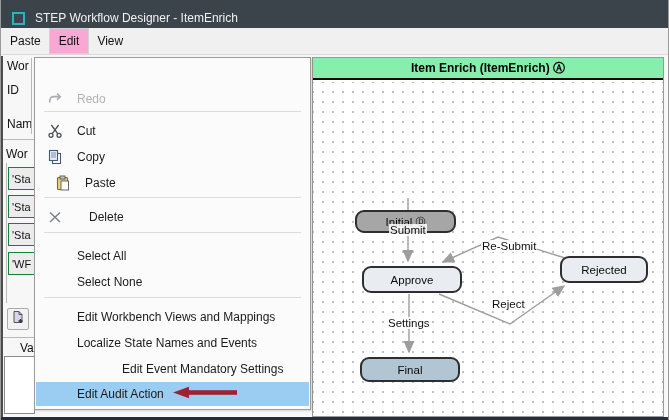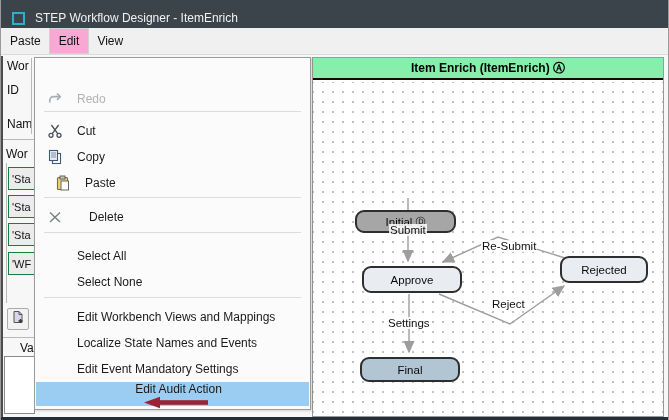--- a/index.html
+++ b/index.html
@@ -238,26 +238,26 @@
     <div class="menu-item" style="top:247px;">
       <span class="mi-icon"></span>
       <span class="mi-label">Edit Workbench Views and Mappings</span>
     </div>
 
     <div class="menu-item" style="top:273px;text-align:right;">
       <span class="mi-icon"></span>
       <span class="mi-label">Localize State Names and Events</span>
     </div>
 
-    <div class="menu-item" style="top:299px;">
+    <div class="menu-item" style="top:299px;margin-left:45px;">
       <span class="mi-icon"></span>
       <span class="mi-label">Edit Event Mandatory Settings</span>
     </div>
 
-    <div class="menu-item highlighted" style="top:324px;flex-direction:column;">
+    <div class="menu-item highlighted" style="top:324px;">
       <span class="mi-icon"></span>
       <span class="mi-label">Edit Audit Action</span>
       <span class="annot-arrow">
         <svg width="66" height="13" viewBox="0 0 66 13">
           <polygon points="0,6.5 16,0.8 16,12.2" fill="#9a2433"></polygon>
           <rect x="13" y="4.2" width="51" height="4.6" fill="#9a2433"></rect>
         </svg>
       </span>
     </div>
 

